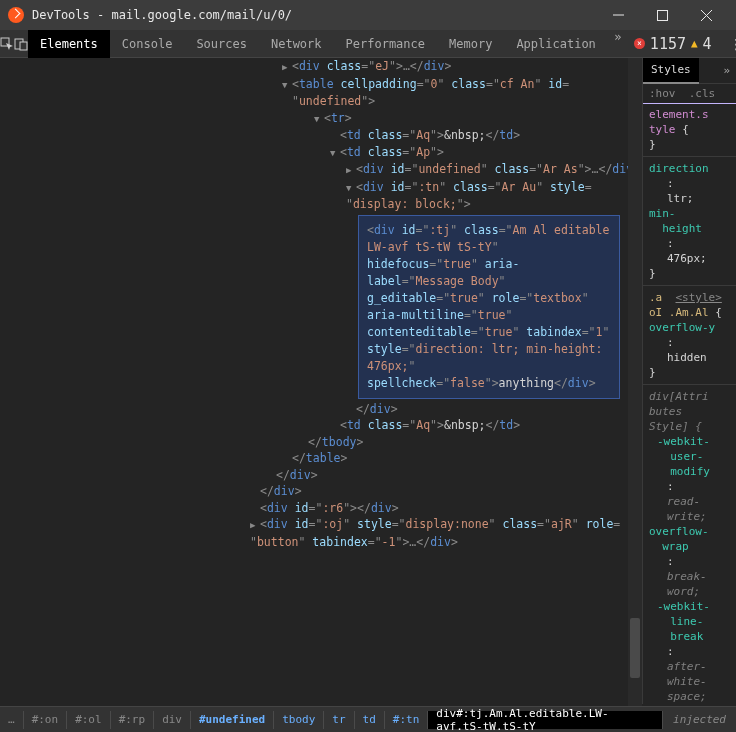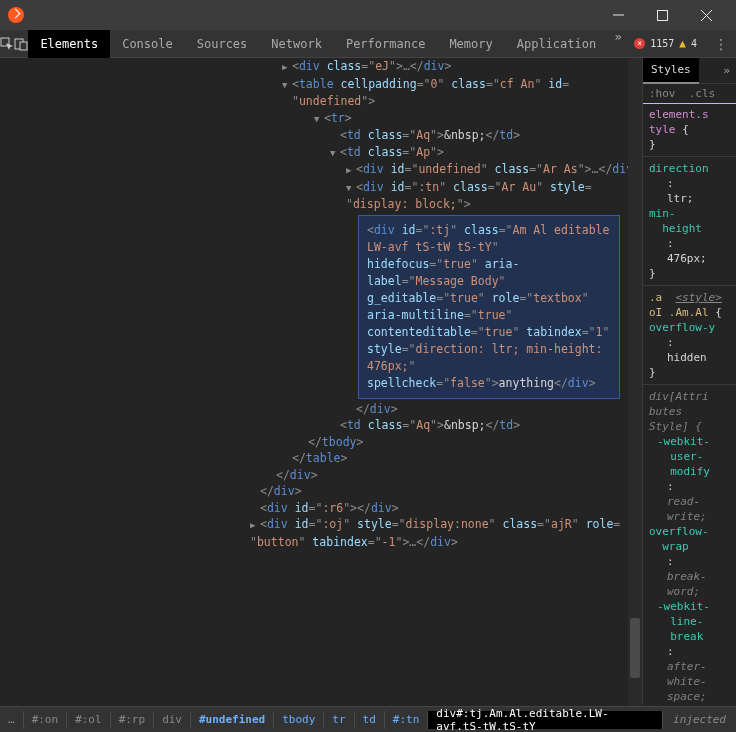--- a/index.html
+++ b/index.html
@@ -14,21 +14,21 @@
 .toolbar { background:#333; height:28px; display:flex; align-items:center; border-bottom:1px solid #444; }
 .tool-btn { width:28px; height:28px; display:flex; align-items:center; justify-content:center; color:#ccc; }
 .tool-btn svg { width:14px; height:14px; }
 .tabs { display:flex; flex:1; }
 .tab { padding:0 12px; height:28px; display:flex; align-items:center; color:#aaa; font-size:12px; cursor:default; }
 .tab.active { background:#000; color:#fff; }
 .chev { width:20px; text-align:center; color:#aaa; }
 .tb-status { display:flex; align-items:center; gap:2px; padding:0 6px; }
 .dot-red { width:11px; height:11px; border-radius:50%; background:#e03e39; display:inline-flex; align-items:center; justify-content:center; color:#fff; font-size:8px; line-height:1; }
 .tri-yellow { color:#f2b826; font-size:11px; }
-.cnt { color:#ddd; font-size:10px; margin:16px 3px; }
+.cnt { color:#ddd; font-size:15px; margin:16px 3px; }
 .dots { color:#aaa; padding:0 8px; font-size:14px; }
 .content { display:flex; height:646px; }
 .tree { flex:1; overflow:hidden; padding:0 0 0 0; font-size:11.5px; line-height:16.5px; background:#242424; }
 .line { white-space:nowrap; }
 .ind { display:inline-block; }
 .tri { display:inline-block; width:10px; color:#888; }
 .tri.open::before { content:"▼"; font-size:9px; }
 .tri.closed::before { content:"▶"; font-size:9px; }
 .p { color:#8a8a8a; }   
 .tg { color:#5b8dd1; }  
@@ -43,34 +43,35 @@
 .sb-tab { padding:0 8px; height:26px; display:flex; align-items:center; background:#000; color:#ddd; border-bottom:2px solid #4a8cff00; }
 .sb-tab.active { border-bottom:2px solid #888; }
 .sb-chev { flex:1; text-align:right; padding-right:6px; color:#aaa; }
 .sb-row { padding:3px 6px; border-bottom:1px solid #c4b5fd; color:#888; }
 .sb-body { padding:3px 6px; line-height:15px; }
 .sel { color:#d18cd1; }
 .sel2 { color:#d7ba7d; }
 .val { color:#d4d4d4; }
 .brace { color:#d4d4d4; }
 .ital { font-style:italic; color:#808080; }
-.link { color:#888; text-decoration:underline;font-style:italic; }
+.link { color:#888; text-decoration:underline; }
 .teal { color:#3dc9b0; }
 .crumbs { position:absolute; bottom:0; left:0; right:0; height:26px; background:#333; border-top:1px solid #444; display:flex; align-items:center; font-size:11px; overflow:hidden; }
 .crumb { padding:0 8px; color:#888; border-right:1px solid #4a4a4a; height:18px; display:flex; align-items:center; }
 .crumb.sel-c { background:#000000; color:#fff; }
 .crumbs-right { margin-left:auto; padding:0 10px; color:#888; font-style:italic; }
 .scrollbar { position:absolute; right:94px; top:58px; bottom:26px; width:14px; background:#2a2a2a; }
 .scroll-thumb { position:absolute; left:2px; right:2px; top:560px; height:60px; background:#4a4a4a; border-radius:2px; }
 </style>
 </head>
 <body>
 
 <div class="titlebar">
   <div class="tb-icon"></div>
+  <div class="tb-title">DevTools - mail.google.com/mail/u/0/</div>
   <div class="tb-spacer"></div>
   <div class="wc">
       <svg viewBox="0 0 11 11">
         <path d="M0 5 H11" stroke="#e8e8e8"></path>
       </svg>
     </div>
   <div class="wc">
       <svg viewBox="0 0 11 11">
         <rect x="0.5" y="0.5" width="10" height="10" fill="none" stroke="#e8e8e8"></rect>
       </svg>

